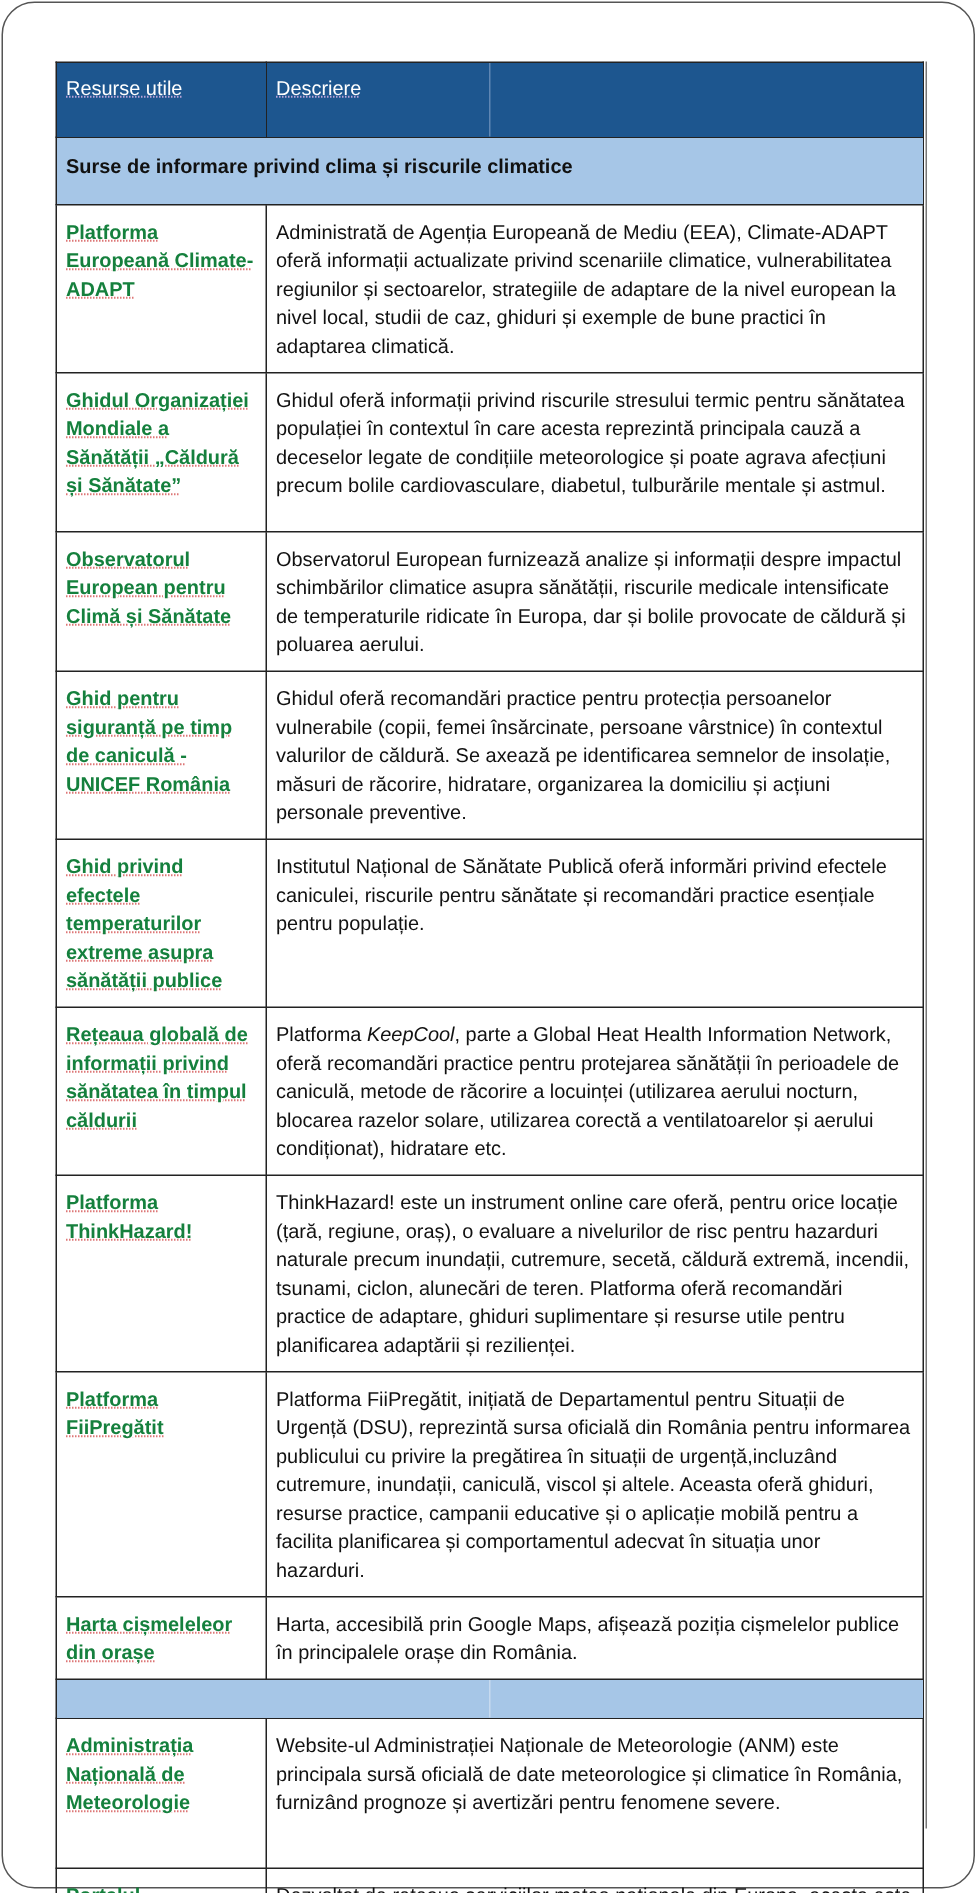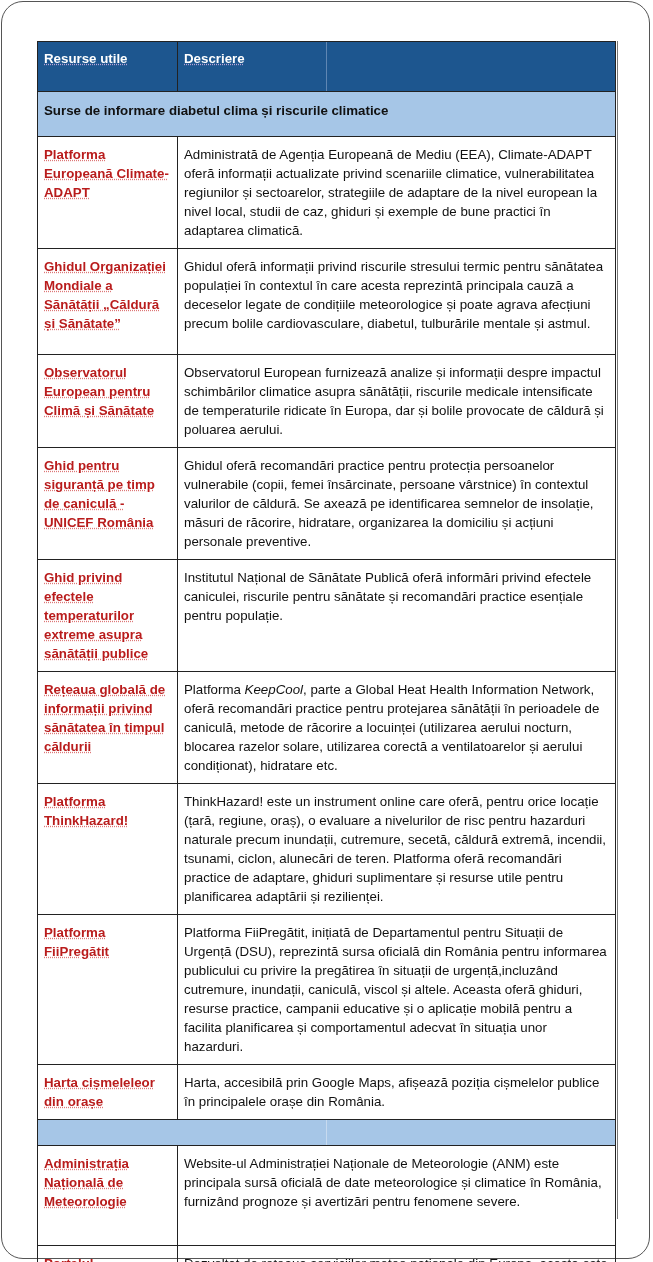--- a/index.html
+++ b/index.html
@@ -6,26 +6,26 @@
   body { width: 653px; height: 1262px; position: relative; overflow: hidden;
          font-family: "Liberation Sans", sans-serif; }
   .frame { position: absolute; left: 1px; top: 1px; width: 649px; height: 1258px;
            border: 1px solid #555; border-radius: 22px; box-sizing: border-box; background: #fff; }
   .table-wrap { position: absolute; left: 37px; top: 41px; width: 578px; }
   .right-rule { position: absolute; left: 617px; top: 41px; width: 1px; height: 1178px; background: #777; }
   table { border-collapse: collapse; width: 578px; table-layout: fixed; }
   td { border: 1px solid #222; vertical-align: top; font-size: 13.3px; line-height: 19px; color: #111; }
   col.c1 { width: 140px; }
   col.c2 { width: 438px; }
-  tr.hdr td { background: #1d568f; color: #ffffff; font-weight: bold; height: 50px; padding: 7px 6px; box-sizing: border-box; position: relative; }
+  tr.hdr td { background: #1d568f; color: #ffffff; font-weight: normal; height: 50px; padding: 7px 6px; box-sizing: border-box; position: relative; }
   tr.hdr td span { text-decoration: underline; text-decoration-color: #b8a3d8; text-decoration-style: dotted; }
   tr.hdr .faint { position: absolute; top: 0; bottom: 0; left: 148px; width: 1px; background: #5f86b3; }
   tr.section td { background: #a6c6e7; font-weight: bold; padding: 9px 6px 16px 6px; position: relative; }
   tr.section .faint { position: absolute; top: 0; bottom: 0; left: 288px; width: 1px; background: #c7daef; }
-  td.name { padding: 8px 6px 8px 6px; font-weight: bold; color: #b91c1c; margin-top: 36px; }
+  td.name { padding: 8px 6px 8px 6px; font-weight: bold; color: #15803d; margin-top: 36px; }
   td.name span { text-decoration: underline; text-decoration-color: #d77; text-decoration-style: dotted; }
   td.desc { padding: 8px 6px 8px 6px; }
 </style>
 </head>
 <body>
 
 <div class="frame"></div>
 <div class="right-rule"></div>
 
 <div class="table-wrap">
@@ -34,21 +34,21 @@
         <col class="c1">
         <col class="c2">
       </colgroup>
     <tbody>
         <tr class="hdr">
       <td><span>Resurse utile</span></td>
       <td><span>Descriere</span><div class="faint"></div></td>
     </tr>
 
     <tr class="section">
-      <td colspan="2">Surse de informare diabetul clima și riscurile climatice</td>
+      <td colspan="2">Surse de informare privind clima și riscurile climatice</td>
     </tr>
 
     <tr style="height:106px">
       <td class="name"><span>Platforma Europeană Climate-ADAPT</span></td>
       <td class="desc">Administrată de Agenția Europeană de Mediu (EEA), Climate-ADAPT oferă informații actualizate privind scenariile climatice, vulnerabilitatea regiunilor și sectoarelor, strategiile de adaptare de la nivel european la nivel local, studii de caz, ghiduri și exemple de bune practici în adaptarea climatică.</td>
     </tr>
     <tr style="height:106px">
       <td class="name"><span>Ghidul Organizației Mondiale a Sănătății „Căldură și Sănătate”</span></td>
       <td class="desc">Ghidul oferă informații privind riscurile stresului termic pentru sănătatea populației în contextul în care acesta reprezintă principala cauză a deceselor legate de condițiile meteorologice și poate agrava afecțiuni precum bolile cardiovasculare, diabetul, tulburările mentale și astmul.</td>
     </tr>

